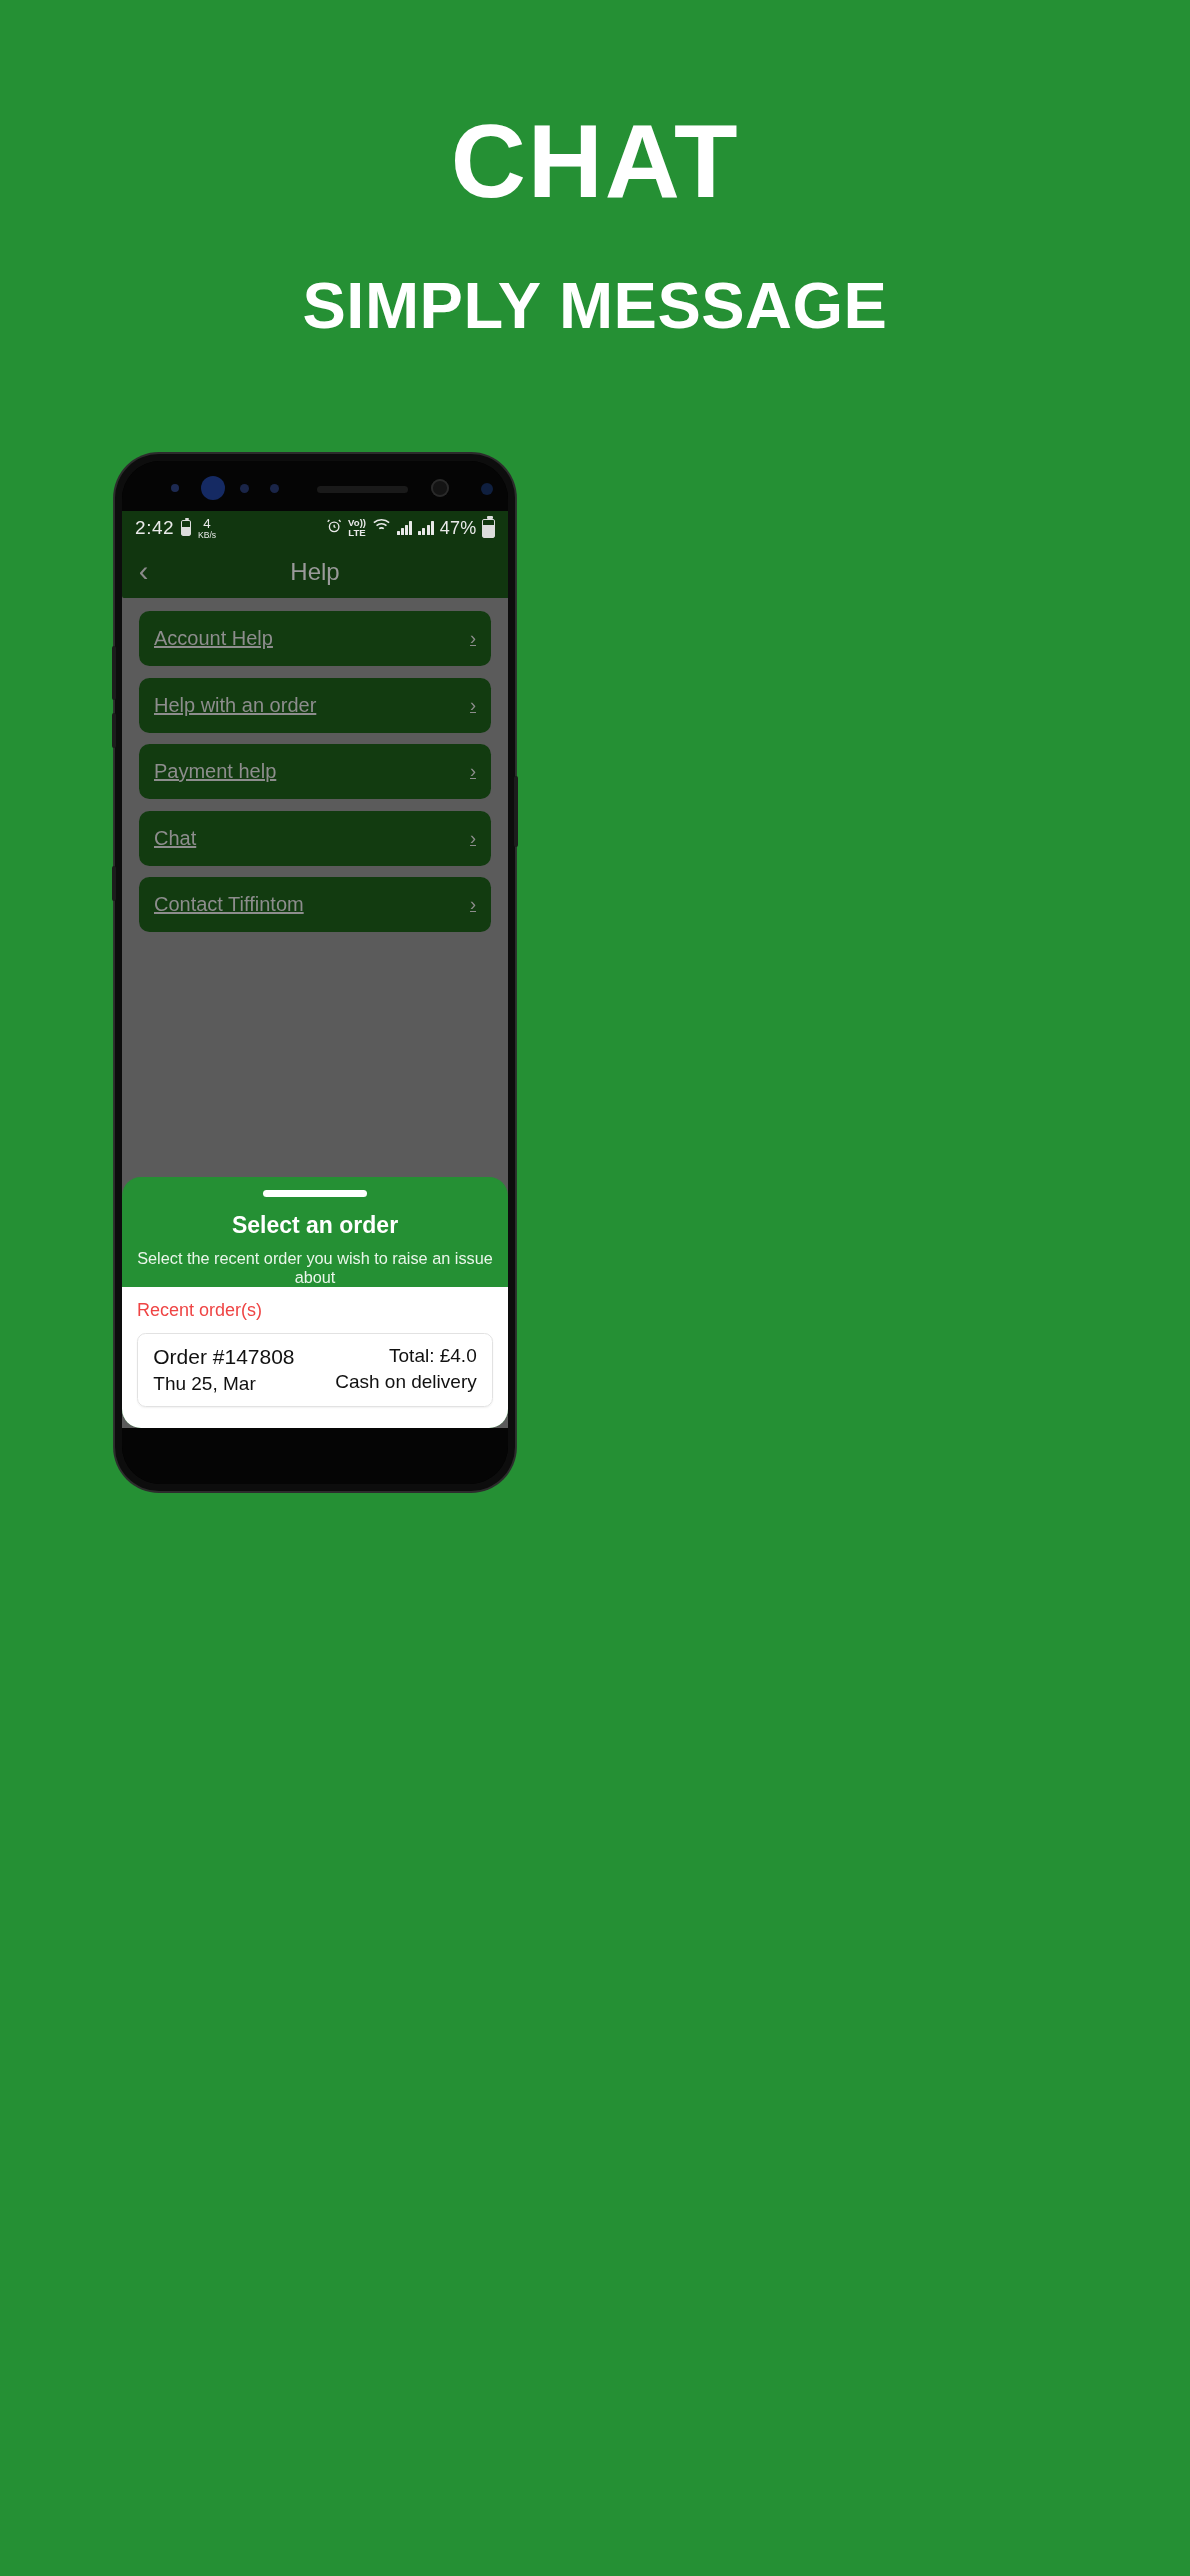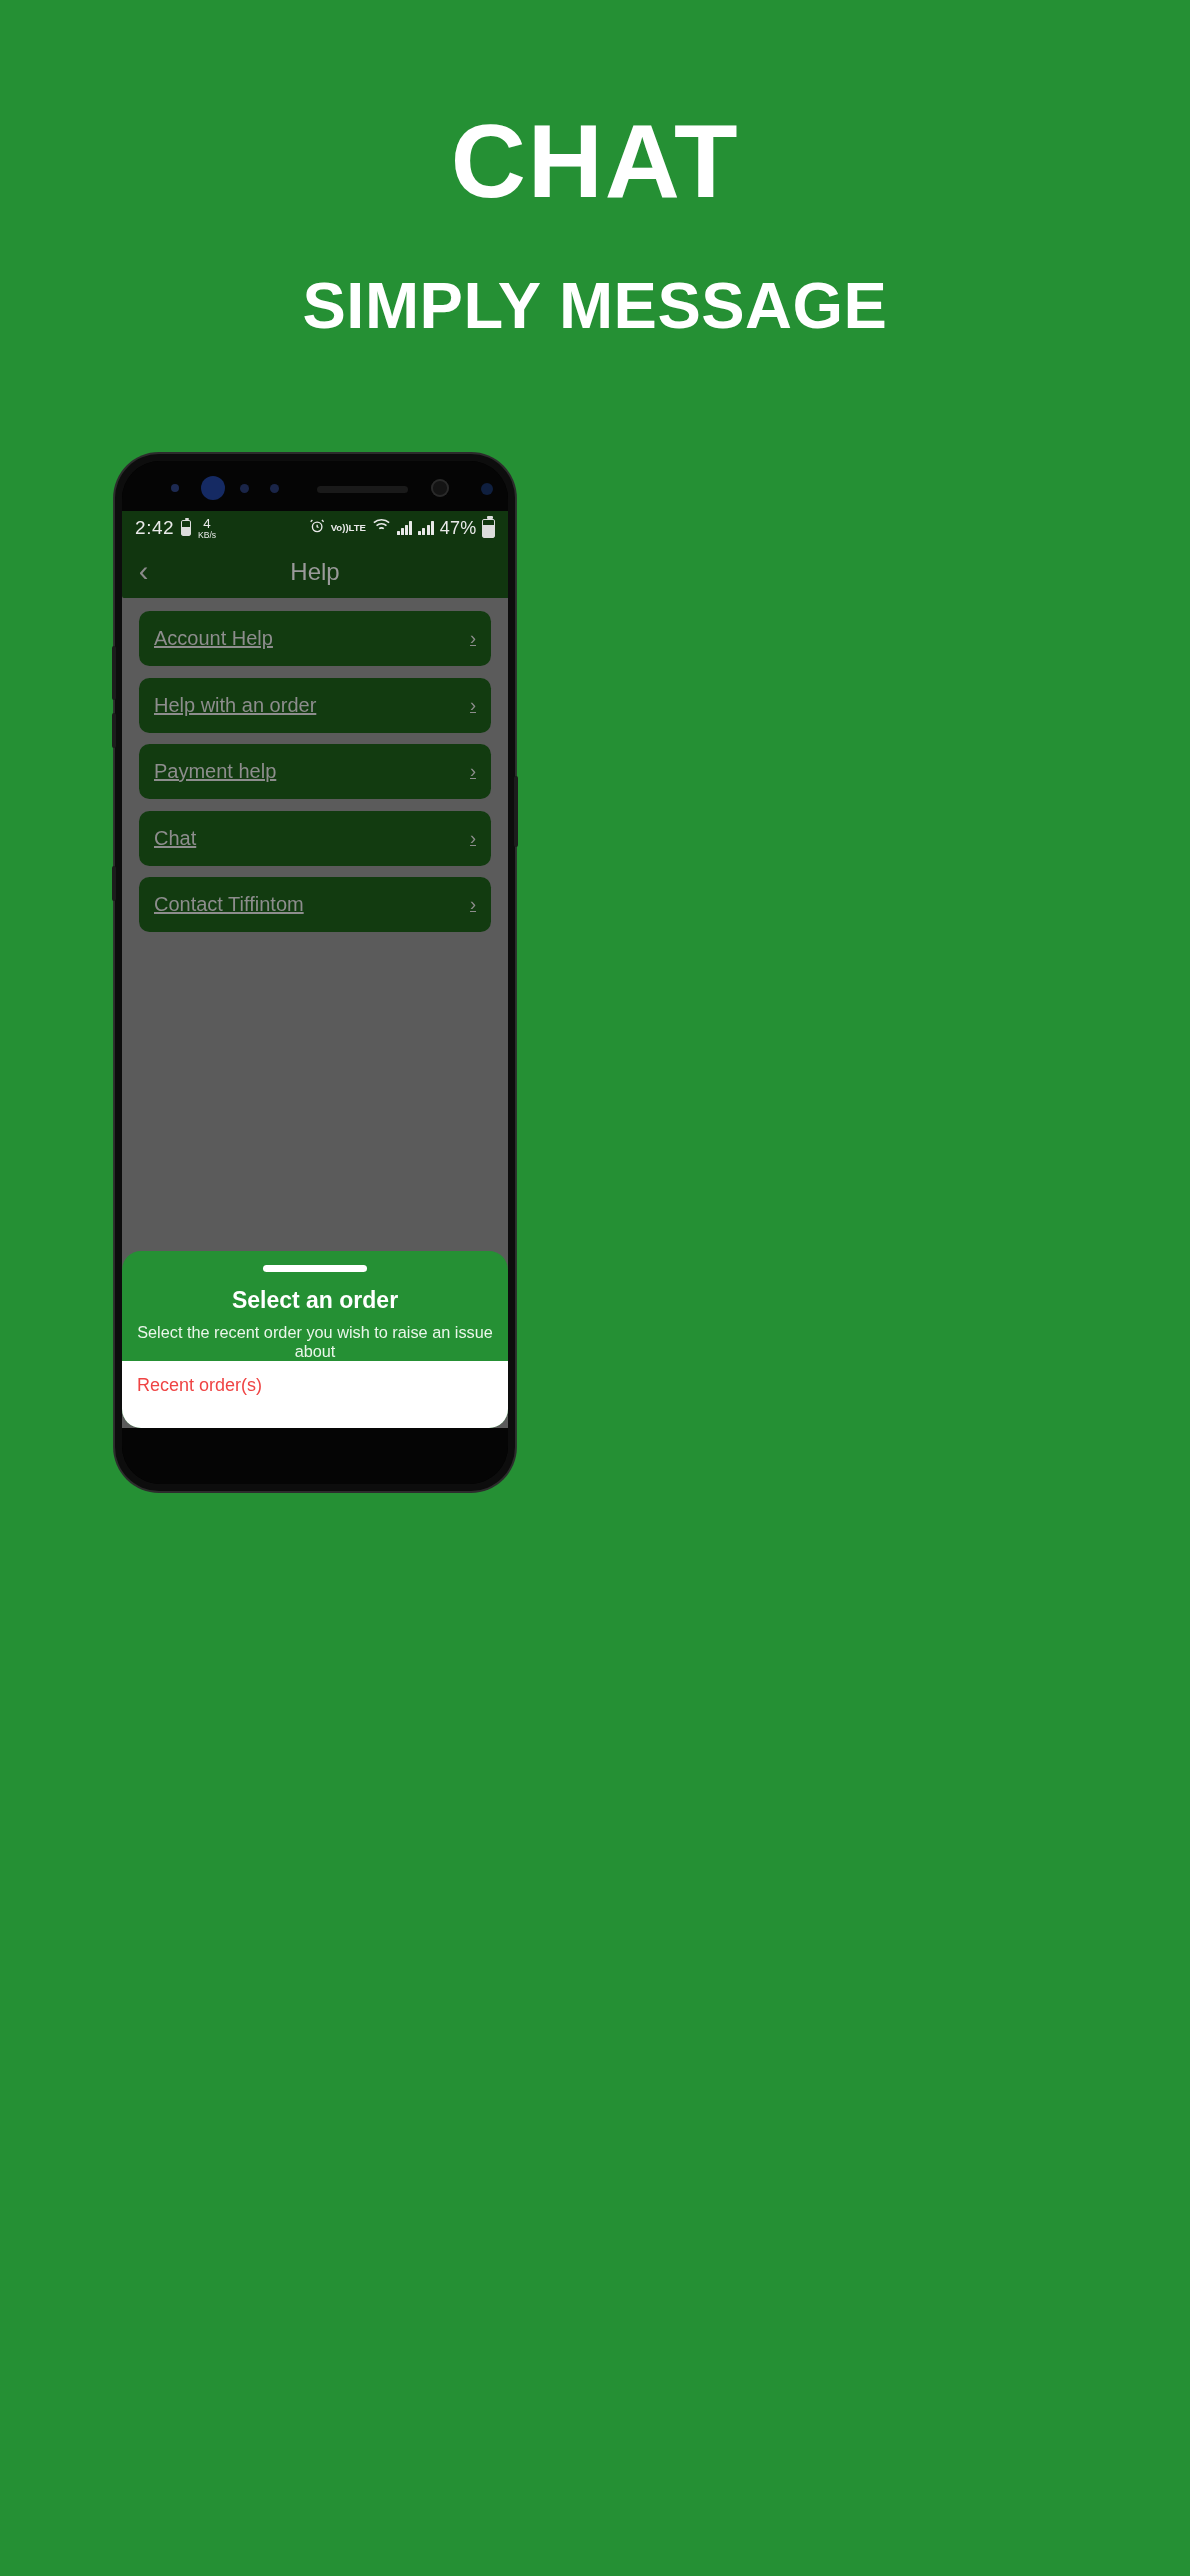--- a/index.html
+++ b/index.html
@@ -83,21 +83,21 @@
   .sb-batt-small {
     width:10.5px; height:16.3px; border:1.5px solid #dcdcdc; border-radius:1.9px;
     position:relative; background:linear-gradient(to top,#dcdcdc 55%, transparent 55%);
   }
   .sb-batt-small::after { content:""; position:absolute; left:2.9px; top:-3.4px; width:4.8px; height:2.4px; background:#dcdcdc; border-radius:1px; }
   .sb-net { display:flex; flex-direction:column; align-items:center; line-height:1; }
   .sb-net .n { font-size:13.4px; }
   .sb-net .u { font-size:8.6px; }
   .sb-right { margin-left:auto; display:flex; align-items:center; gap:5.8px; }
   .ico { display:inline-block; }
-  .volte { display:flex; flex-direction:row; align-items:center; line-height:1.05; font-size:9.6px; font-weight:bold; }
+  .volte { display:flex; flex-direction:column; align-items:center; line-height:1.05; font-size:9.6px; font-weight:bold; }
   .bars { display:flex; align-items:flex-end; gap:1.4px; height:13.4px; }
   .bars i { display:block; width:2.9px; background:#e9e9e9; border-radius:0.5px; }
   .bars i:nth-child(1){height:3.8px;} .bars i:nth-child(2){height:6.7px;}
   .bars i:nth-child(3){height:9.6px;} .bars i:nth-child(4){height:13.4px;}
   .pct { font-size:18px; letter-spacing:0.3px; }
   .sb-batt-big {
     width:12.5px; height:19px; border:1.7px solid #dcdcdc; border-radius:1.9px;
     position:relative; background:linear-gradient(to top,#dcdcdc 70%, transparent 70%);
   }
   .sb-batt-big::after { content:""; position:absolute; left:3.4px; top:-3.8px; width:5.8px; height:2.9px; background:#dcdcdc; border-radius:1px; }
@@ -294,20 +294,30 @@
       </div>
 
       <div class="sheet">
         <div class="sheet-handle"></div>
         <div class="sheet-title">Select an order</div>
         <div class="sheet-sub">Select the recent order you wish to raise an issue about</div>
 
 
         <div class="orders-panel">
           <div class="orders-heading">Recent order(s)</div>
+          <div class="order-card">
+            <div class="order-left">
+              <span class="order-id">Order #147808</span>
+              <span class="order-date">Thu 25, Mar</span>
+            </div>
+            <div class="order-right">
+              <span class="order-total">Total: £4.0</span>
+              <span class="order-pay">Cash on delivery</span>
+            </div>
+          </div>
         </div>
       </div>
 
     </div>
 
     <div class="chin"></div>
   </div>
 </div>
 
 

